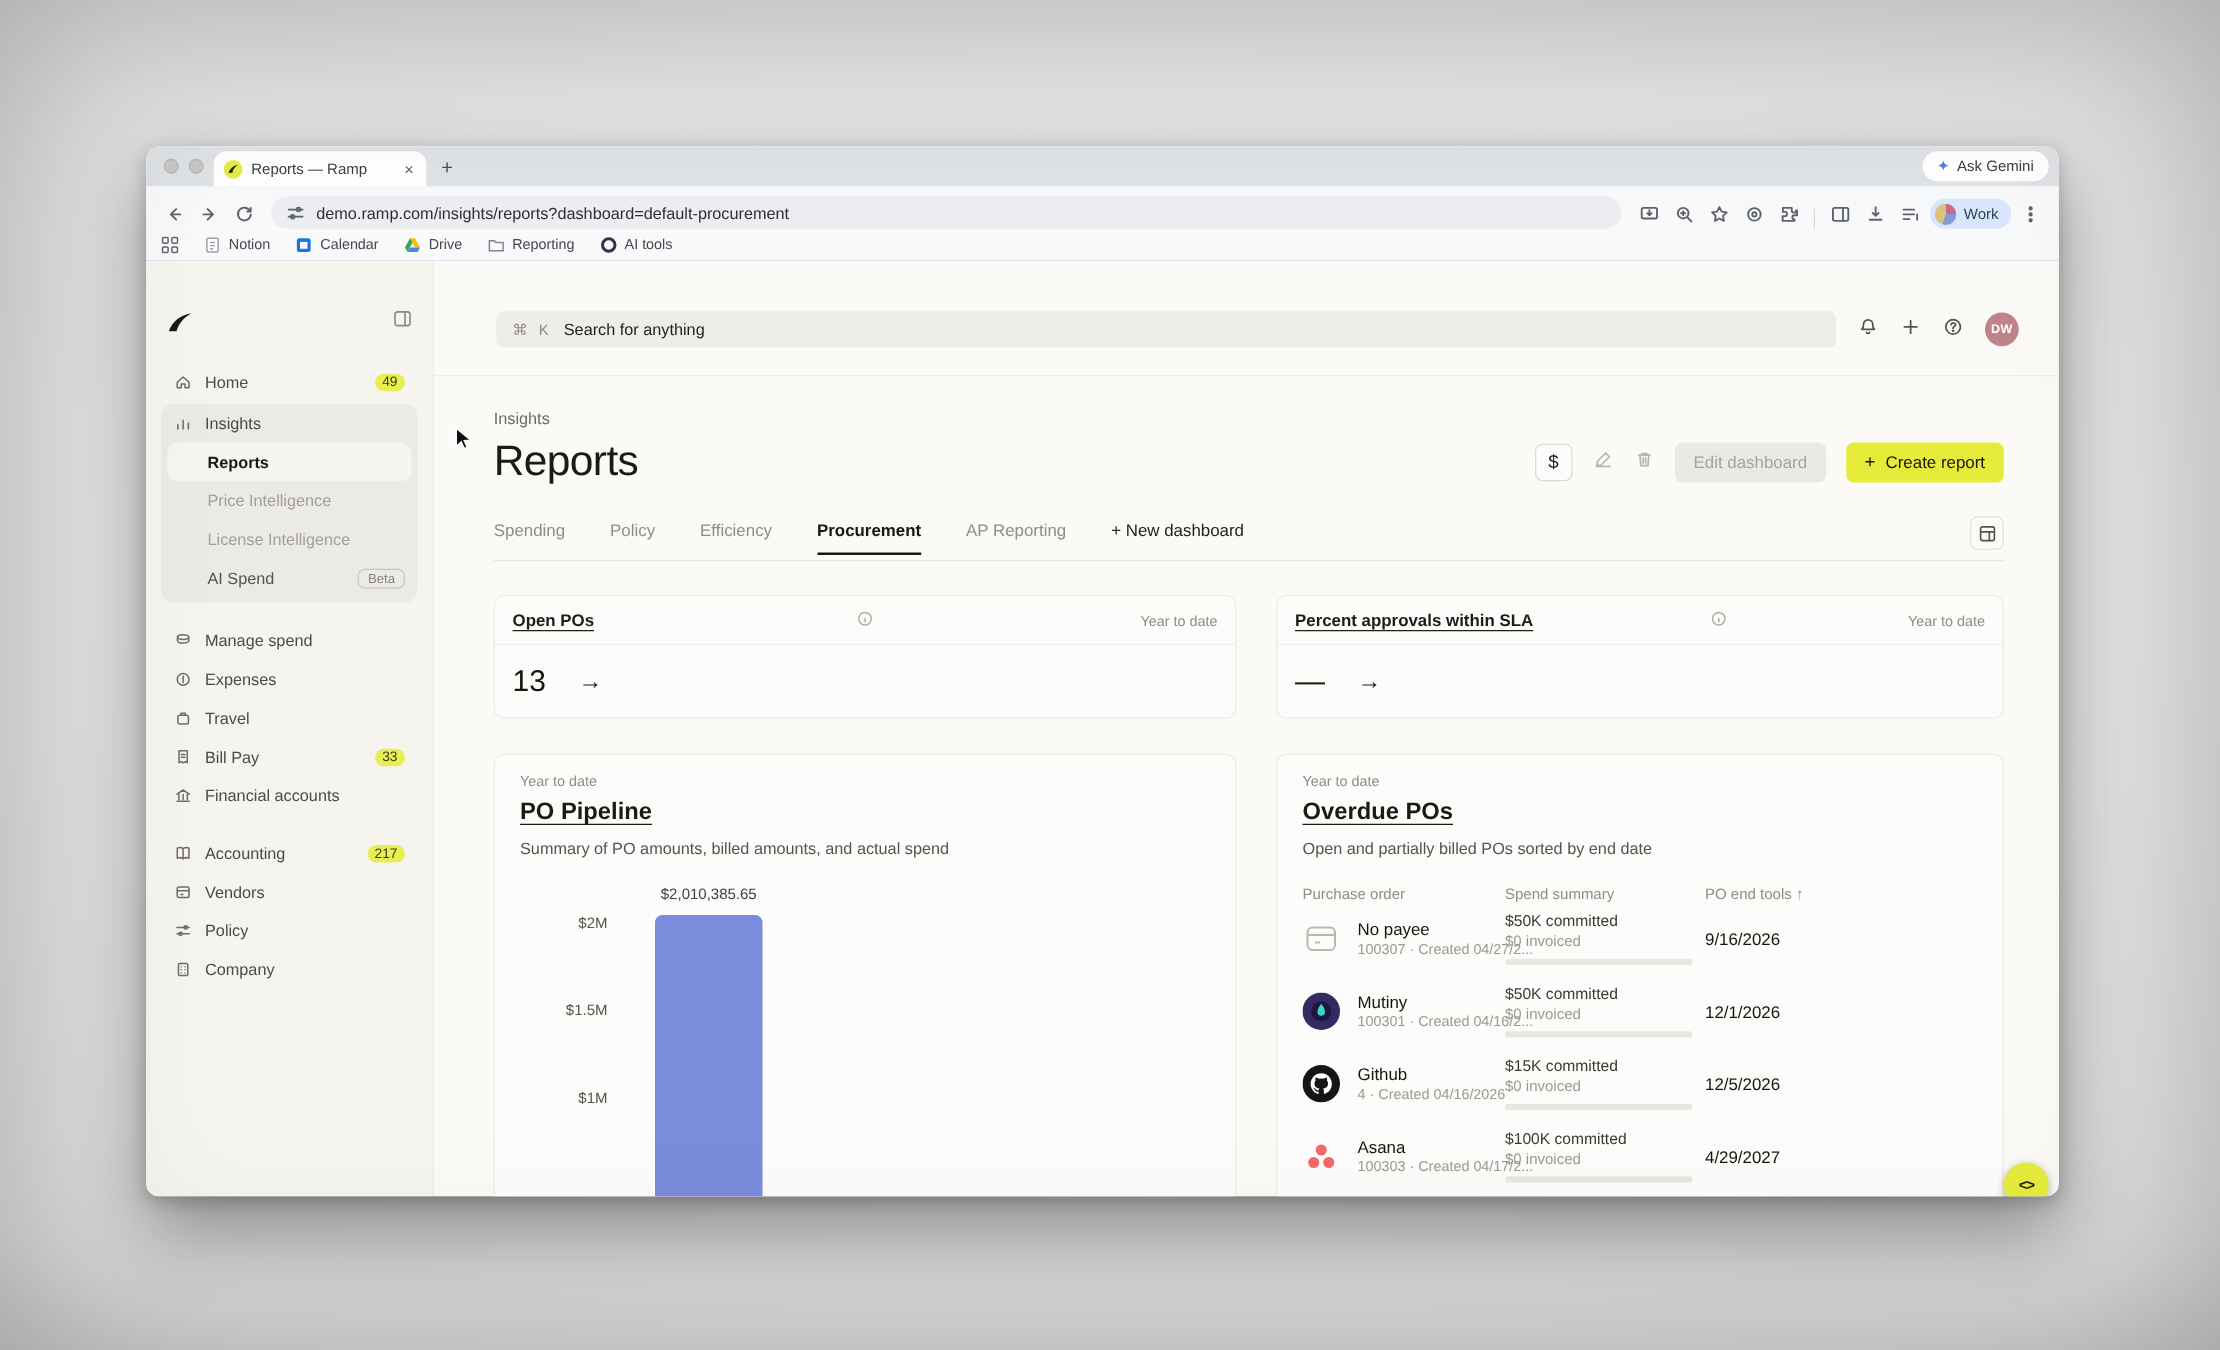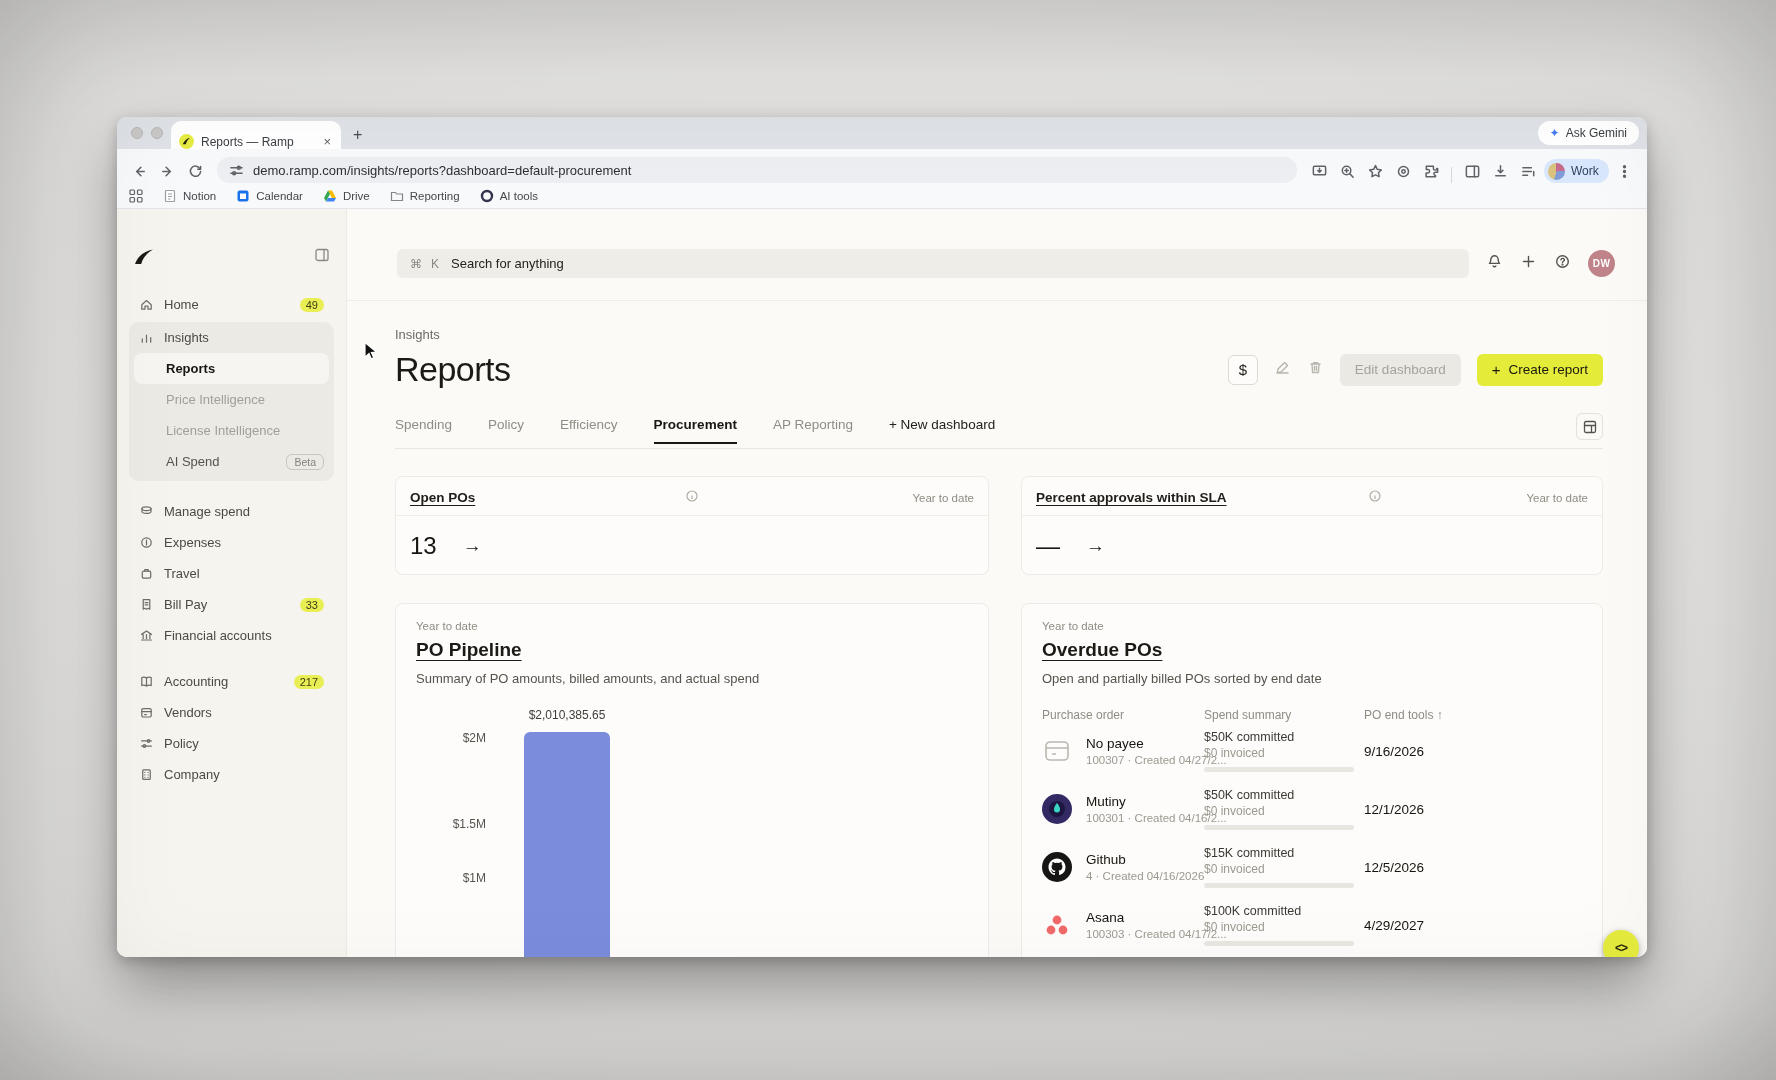--- a/index.html
+++ b/index.html
@@ -13,21 +13,21 @@
   
   .window { position:absolute; left:117px; top:117px; width:1530px; height:840px;
     border-radius:10px; overflow:hidden; background:#fff;
     box-shadow: 0 30px 60px rgba(0,0,0,.35), 0 4px 14px rgba(0,0,0,.22); }
 
   
   .tabstrip { position:relative; height:32px; background:#dfe2e6; display:flex; align-items:flex-end; }
   .traffic { position:absolute; left:14px; top:10px; display:flex; gap:8px; }
   .traffic i { width:12px; height:12px; border-radius:50%; background:#c9c8c6; border:1px solid #b7b6b4; }
   .tab { position:relative; margin-left:54px; width:170px; height:28px; background:#fff;
-    border-radius:10px 10px 0 0; display:flex; align-items:flex-end; padding:0 8px; gap:7px; }
+    border-radius:10px 10px 0 0; display:flex; align-items:center; padding:0 8px; gap:7px; }
   .tab .fav { width:15px; height:15px; border-radius:50%; background:#e7ec43; position:relative; flex:none; }
   .tab .fav svg { position:absolute; inset:2px; }
   .tab .t-title { font-size:12px; color:#3a3d42; flex:1; white-space:nowrap; overflow:hidden; }
   .tab .t-close { font-size:13px; color:#5f6368; padding:0 2px; cursor:default; }
   .newtab { font-size:16px; color:#4a4d52; margin:0 0 5px 12px; }
   .gemini { position:absolute; right:8px; top:4px; height:24px; background:#fff; border-radius:13px;
     display:flex; align-items:center; gap:6px; padding:0 12px; font-size:12px; color:#3c4043; }
   .gem-star { color:#4a7df0; font-size:12px; }
 
   
@@ -516,21 +516,21 @@
               </div>
             </div>
 
             <div class="card sect">
               <div class="sect-period">Year to date</div>
               <div class="sect-title">PO Pipeline</div>
               <div class="sect-sub">Summary of PO amounts, billed amounts, and actual spend</div>
               <div class="chart">
                 <span class="bar-label">$2,010,385.65</span>
                 <span class="tick" style="top:30px">$2M</span>
-                <span class="tick" style="top:116px">$1.5M</span>
+                <span class="tick" style="top:100px">$1.5M</span>
                 <span class="tick" style="top:170px">$1M</span>
                 <div class="bar"></div>
               </div>
             </div>
 
             <div class="card sect">
               <div class="sect-period">Year to date</div>
               <div class="sect-title">Overdue POs</div>
               <div class="sect-sub">Open and partially billed POs sorted by end date</div>
 

